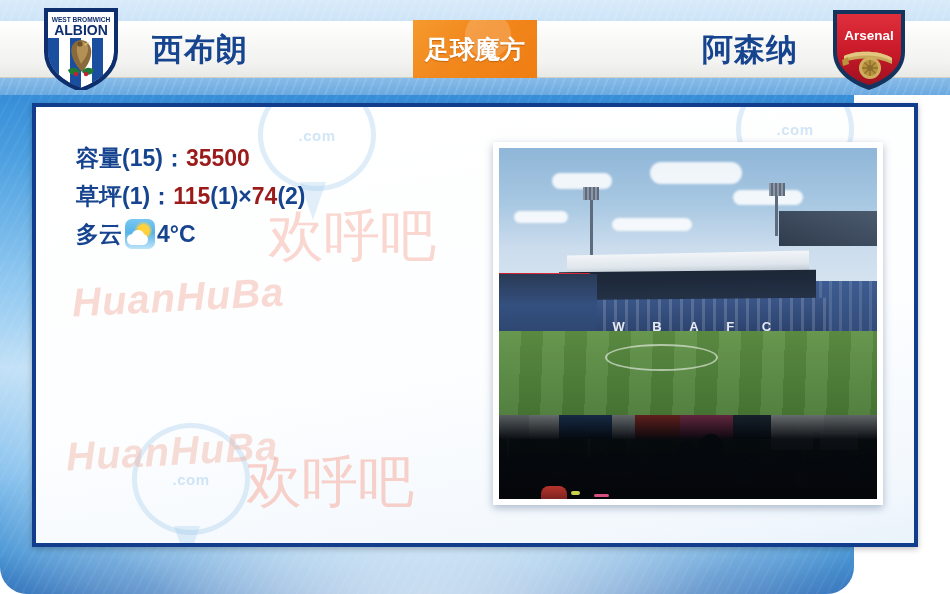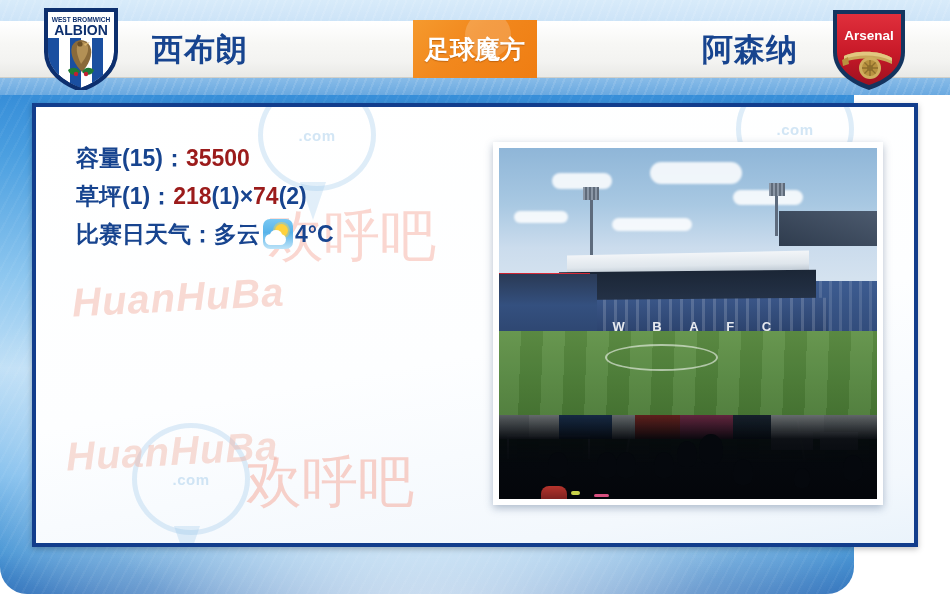--- a/index.html
+++ b/index.html
@@ -399,26 +399,25 @@
       <div class="wm wm-cn" style="left:210px; top:338px; color:rgba(244,158,140,.46);">欢呼吧</div>
 
       <div id="info-col">
 
 
         <div class="info-line">
           <span>容量(15)：</span><span class="val-red">35500</span>
         </div>
 
         <div class="info-line">
-          <span>草坪(1)：</span><span class="val-red">218</span><span class="paren">(1)</span><span class="paren">×</span><span class="val-red">74</span><span class="paren">(2)</span>
+          <span>草坪(1)：</span><span class="val-red">115</span><span class="paren">(1)</span><span class="paren">×</span><span class="val-red">74</span><span class="paren">(2)</span>
         </div>
 
 
         <div class="info-line weather-line">
-          <span>比赛日天气：</span>
             <span>多云</span>
           <span id="weather-icon">
             <span id="weather-sun"></span>
             <span id="weather-cloud2"></span>
             <span id="weather-cloud"></span>
           </span>
           <span>4°C</span>
         </div>
       </div>
 

